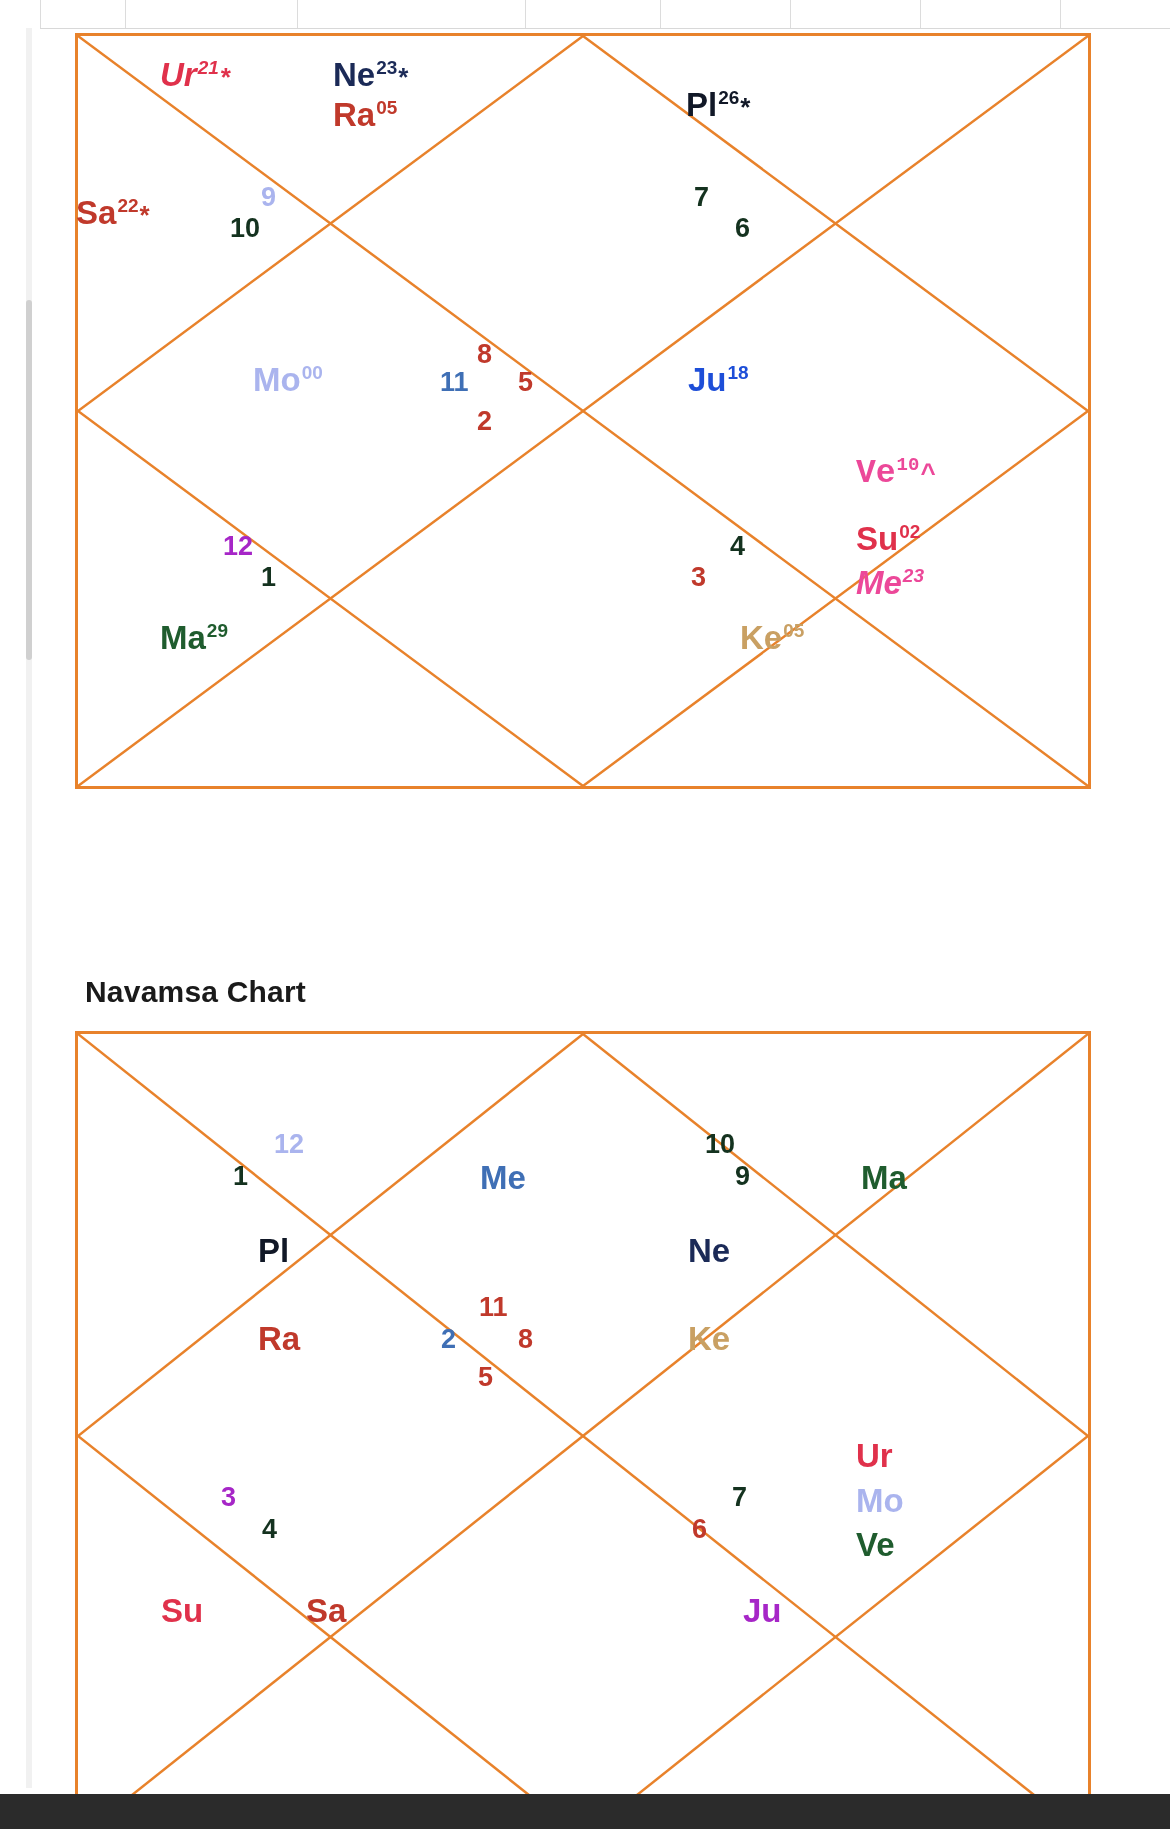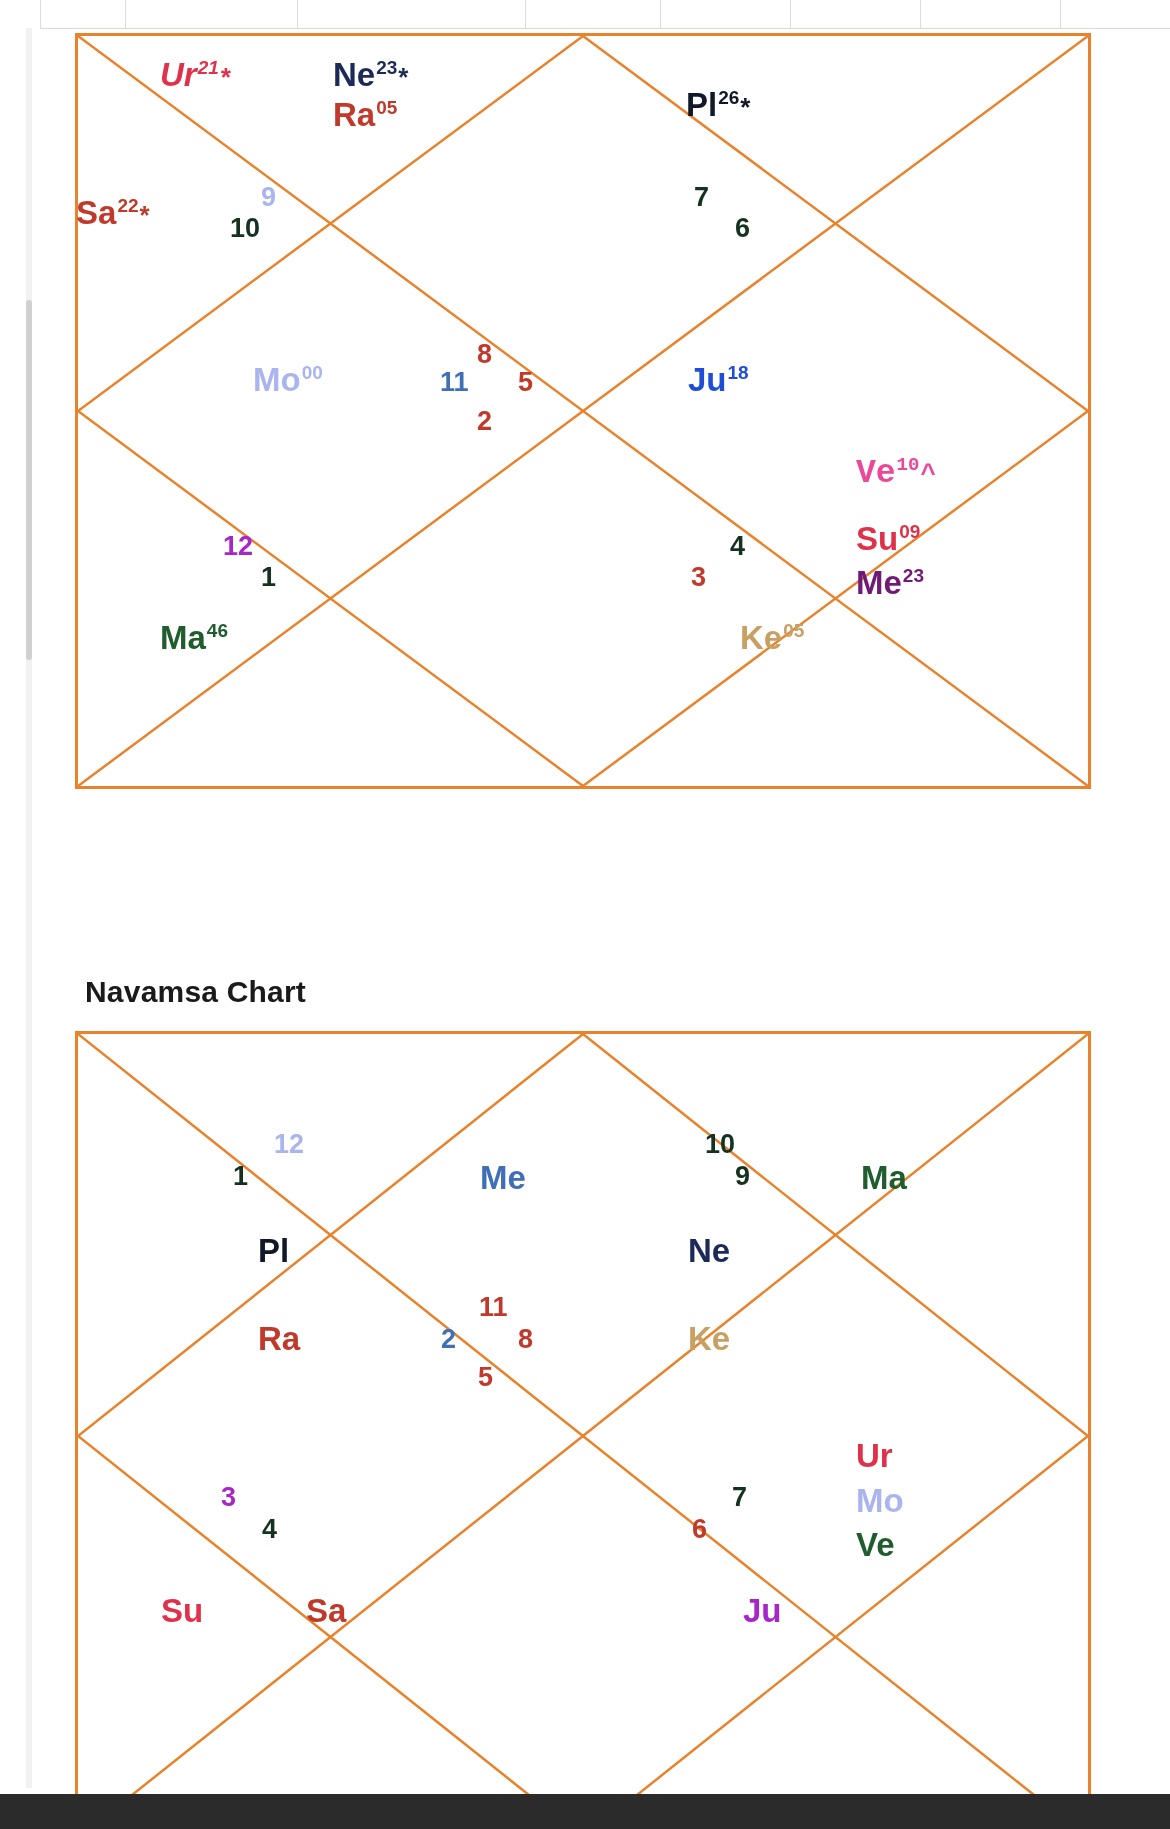--- a/index.html
+++ b/index.html
@@ -196,29 +196,29 @@
 
   <div class="lbl planet" style="left:610px; top:327px; color:#1d4ed8;">
     <span>Ju</span><span class="deg">18</span>
   </div>
 
   <div class="lbl planet" style="left:778px; top:420px; color:#ec4899;font-family:Liberation Mono, monospace;">
     <span>Ve</span><span class="deg">10</span><span class="mark">^</span>
   </div>
 
   <div class="lbl planet" style="left:778px; top:486px; color:#e0314b;">
-    <span>Su</span><span class="deg">09</span>
-  </div>
-
-  <div class="lbl planet" style="left:778px; top:530px; color:#701a75;">
+    <span>Su</span><span class="deg">02</span>
+  </div>
+
+  <div class="lbl planet" style="left:778px; top:530px; color:#ec4899;font-style:italic;">
     <span>Me</span><span class="deg">23</span>
   </div>
 
   <div class="lbl planet" style="left:82px; top:585px; color:#1f5c2e;">
-    <span>Ma</span><span class="deg">46</span>
+    <span>Ma</span><span class="deg">29</span>
   </div>
 
   <div class="lbl planet" style="left:662px; top:585px; color:#c9a063;">
     <span>Ke</span><span class="deg">05</span>
   </div>
 </div>
 
 <div class="section-title">Navamsa Chart</div>
 
 <div class="chart" id="chart-navamsa">

